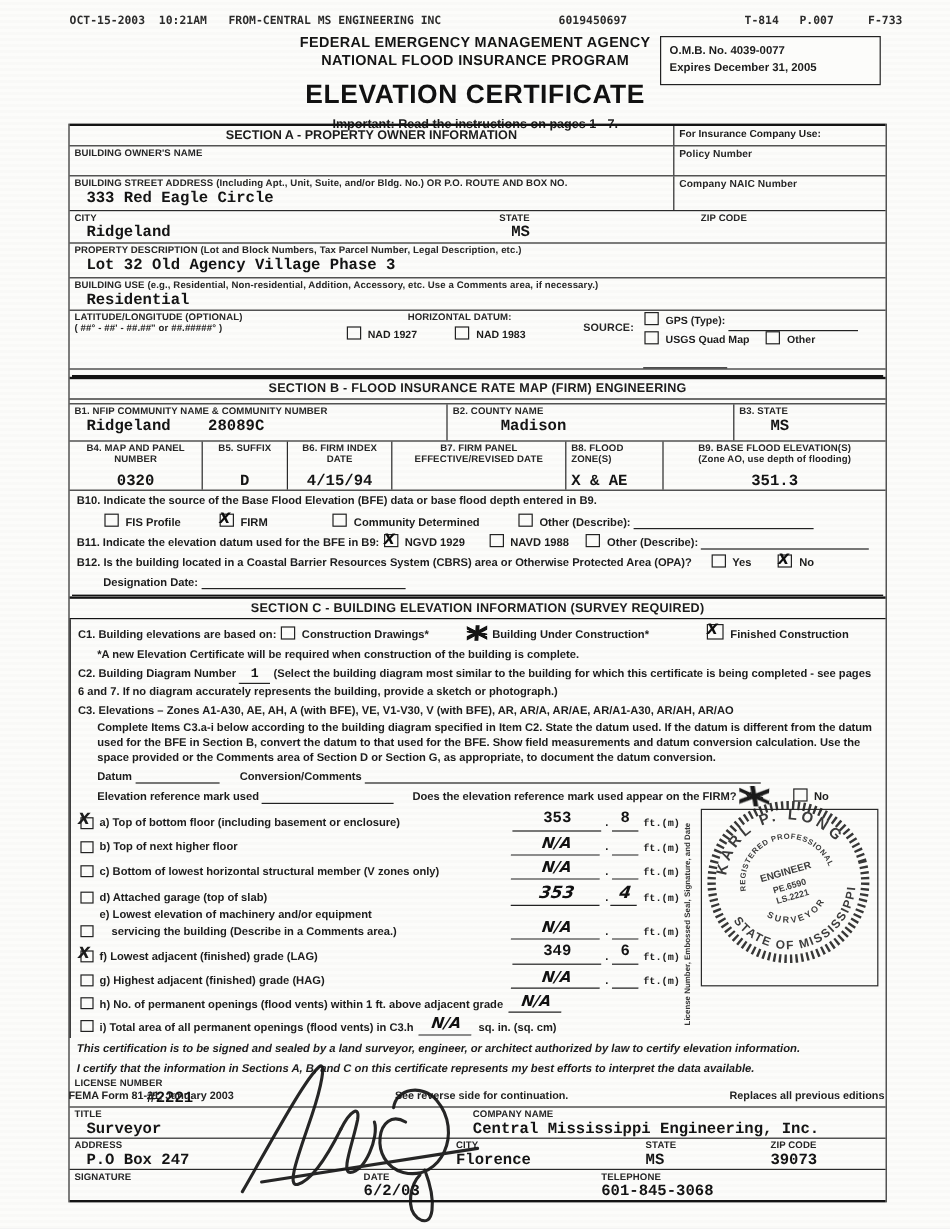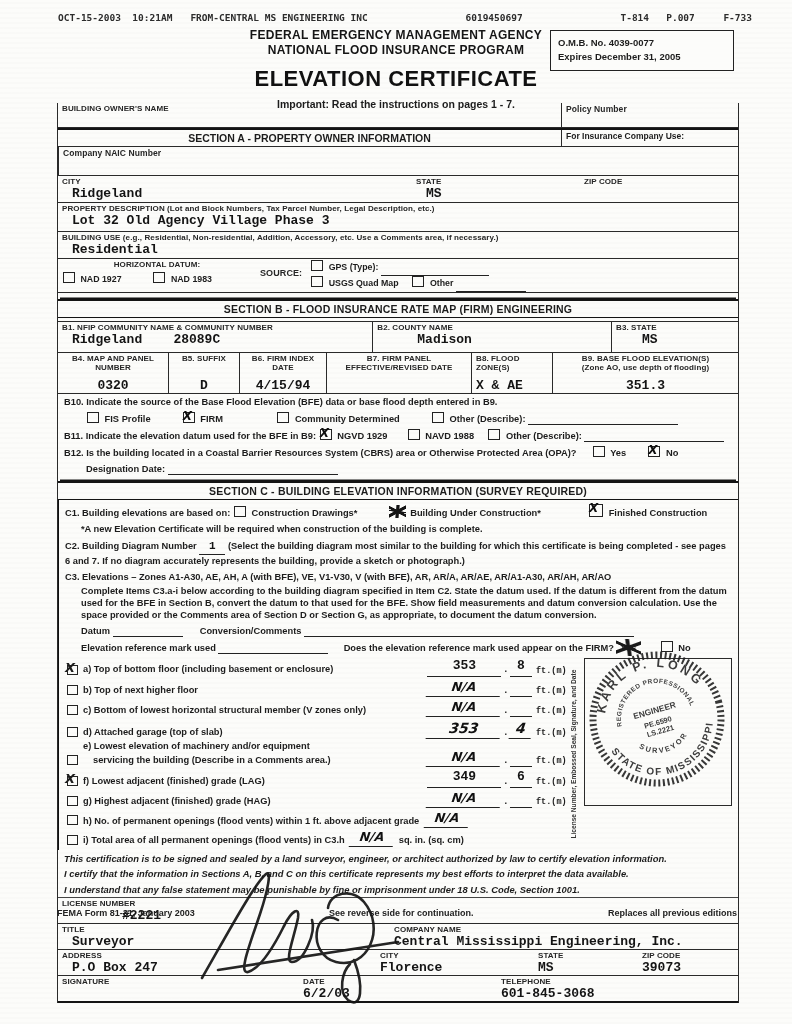--- a/index.html
+++ b/index.html
@@ -95,35 +95,39 @@
     <div class="big-title">ELEVATION CERTIFICATE</div>
     <div class="important">Important:  Read the instructions on pages 1 - 7.</div>
     <div class="omb">
       <div>O.M.B. No. 4039-0077</div>
       <div>Expires December 31, 2005</div>
     </div>
   </div>
 
   <div class="form">
 
+    <div class="row" style="border-top:2.2px solid #141414;">
+      <div class="cell" style="flex:1;text-align:center;font-size:10.5px;font-weight:800;padding-top:2px;">SECTION A - PROPERTY OWNER INFORMATION</div>
+      <div class="cell bl" style="width:168px;font-size:8.5px;font-weight:700;">For Insurance Company Use:</div>
+    </div>
     <div class="row" style="min-height:24px;">
       <div class="cell" style="flex:1;">
         <div class="lbl">BUILDING OWNER'S NAME</div>
         <div class="typed val-line"></div>
       </div>
       <div class="cell bl" style="width:168px;">
         <div class="lbl" style="font-size:8.5px;">Policy Number</div>
         <div class="typed"></div>
       </div>
     </div>
-    <div class="row" style="border-top:2.2px solid #141414;">
-      <div class="cell" style="flex:1;text-align:center;font-size:10.5px;font-weight:800;padding-top:2px;">SECTION A - PROPERTY OWNER INFORMATION</div>
-      <div class="cell bl" style="width:168px;font-size:8.5px;font-weight:700;">For Insurance Company Use:</div>
-    </div>
     <div class="row" style="min-height:28px;">
+      <div class="cell" style="flex:1;">
+        <div class="lbl">BUILDING STREET ADDRESS (Including Apt., Unit, Suite, and/or Bldg. No.) OR P.O. ROUTE AND BOX NO.</div>
+        <div class="typed val-line">333 Red Eagle Circle</div>
+      </div>
       <div class="cell bl" style="width:168px;">
         <div class="lbl" style="font-size:8.5px;">Company NAIC Number</div>
         <div class="typed"></div>
       </div>
     </div>
     <div class="row" style="min-height:26px;">
       <div class="cell" style="flex:1;">
         <div class="lbl">CITY</div>
         <div class="typed val-line">Ridgeland</div>
       </div>
@@ -142,20 +146,24 @@
         <div class="typed val-line">Lot 32 Old Agency Village Phase 3</div>
       </div>
     </div>
     <div class="row" style="min-height:26px;display:block;">
       <div class="cell">
         <div class="lbl">BUILDING USE (e.g., Residential, Non-residential, Addition, Accessory, etc. Use a Comments area, if necessary.)</div>
         <div class="typed val-line">Residential</div>
       </div>
     </div>
     <div class="row" style="min-height:32px;">
+      <div class="cell" style="width:218px;">
+        <div class="lbl">LATITUDE/LONGITUDE (OPTIONAL)</div>
+        <div class="lbl" style="font-weight:600;">( ##° - ##' - ##.##" or  ##.#####° )</div>
+      </div>
       <div class="cell" style="width:190px;">
         <div class="lbl" style="text-align:center;">HORIZONTAL DATUM:</div>
         <div style="font-size:8.8px;font-weight:700;padding-top:3px;">
           <span class="cb"></span>
           <span>NAD 1927</span>
           <span class="opt-gap"></span>
           <span class="cb"></span>
           <span>NAD 1983</span>
         </div>
       </div>
@@ -426,21 +434,20 @@
               </g>
             </svg>
           </div>
         </div>
       </div>
     </div>
 
     <div class="sec-d">
       <div class="ital" style="border-bottom:none;padding-bottom:0;">This certification is to be signed and sealed by a land surveyor, engineer, or architect authorized by law to certify elevation information.</div>
       <div class="ital" style="border-bottom:none;padding-bottom:0;">I certify that the information in Sections A, B, and C on this certificate represents my best efforts to interpret the data available.</div>
-      <div class="ital">I understand that any false statement may be punishable by fine or imprisonment under 18 U.S. Code, Section 1001.</div>
 
       <div class="d-grid">
         <div class="row">
           <div class="d-cell" style="width:340px;">
             <span class="lbl">LICENSE NUMBER</span>
             <span class="typed" style="padding-left:60px;">#2221</span>
           </div>
         </div>
         <div class="row">
           <div class="d-cell" style="flex:1;">

